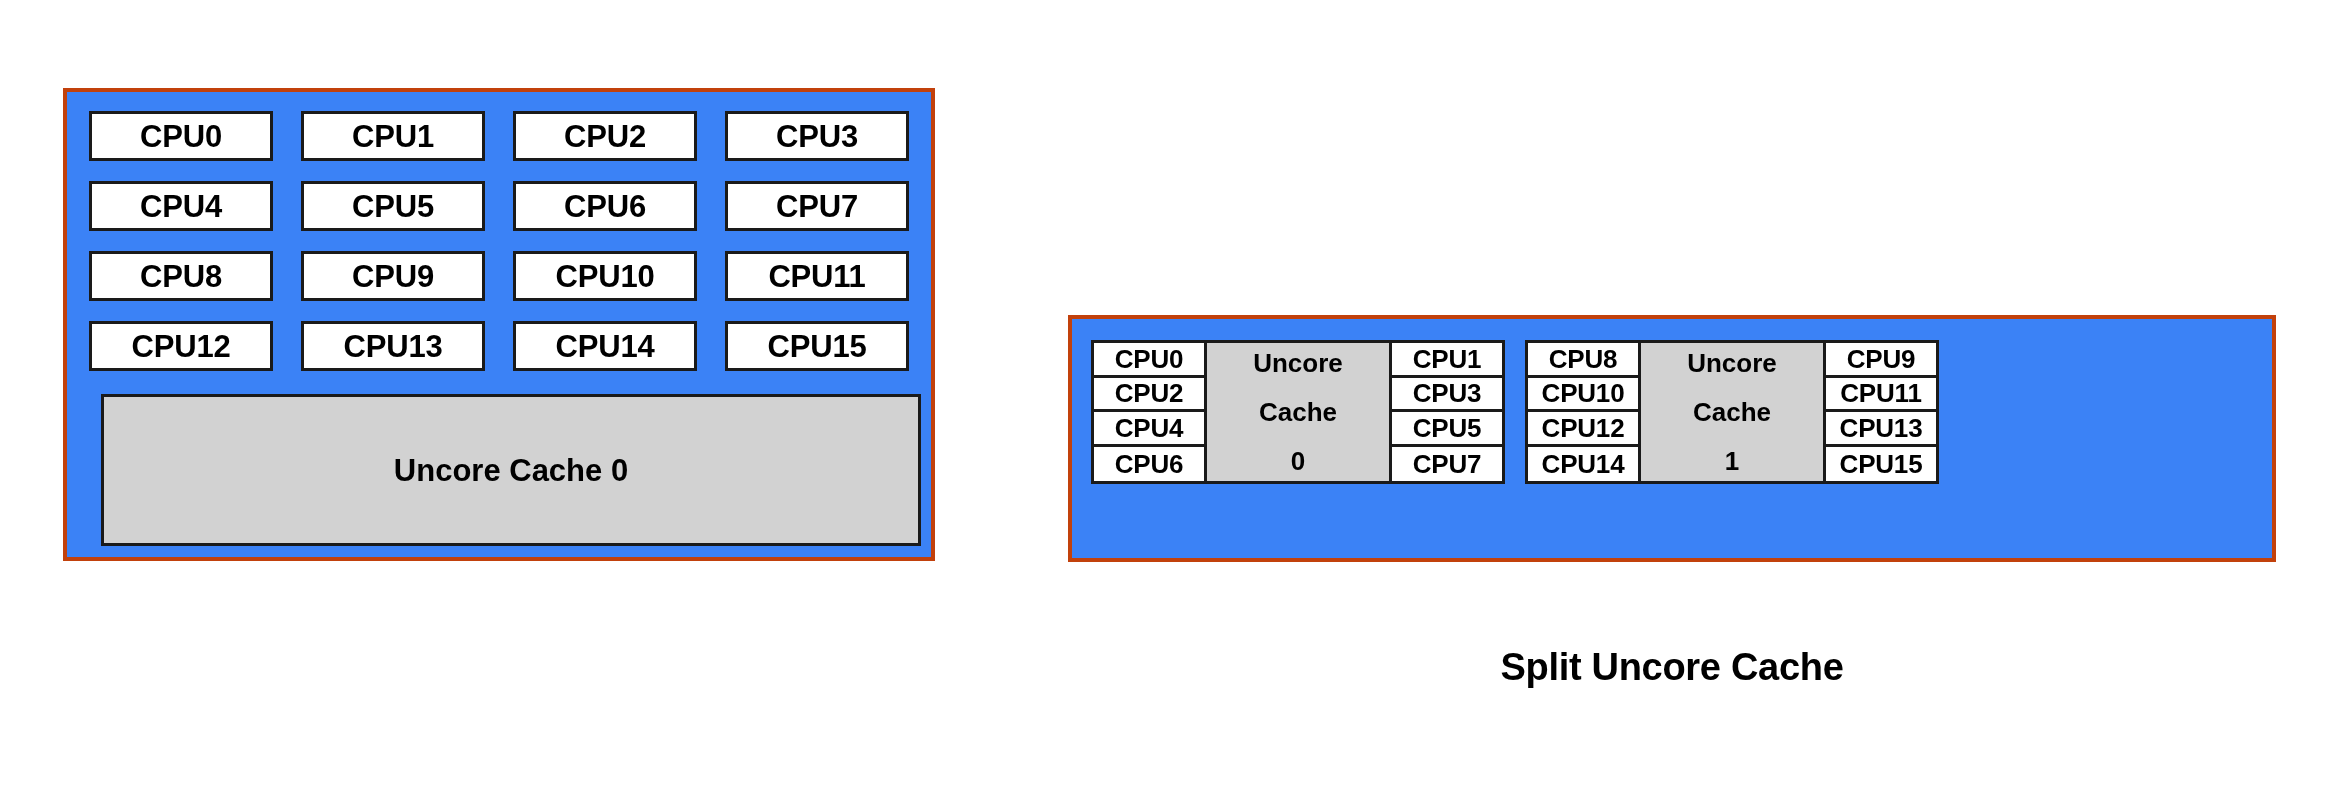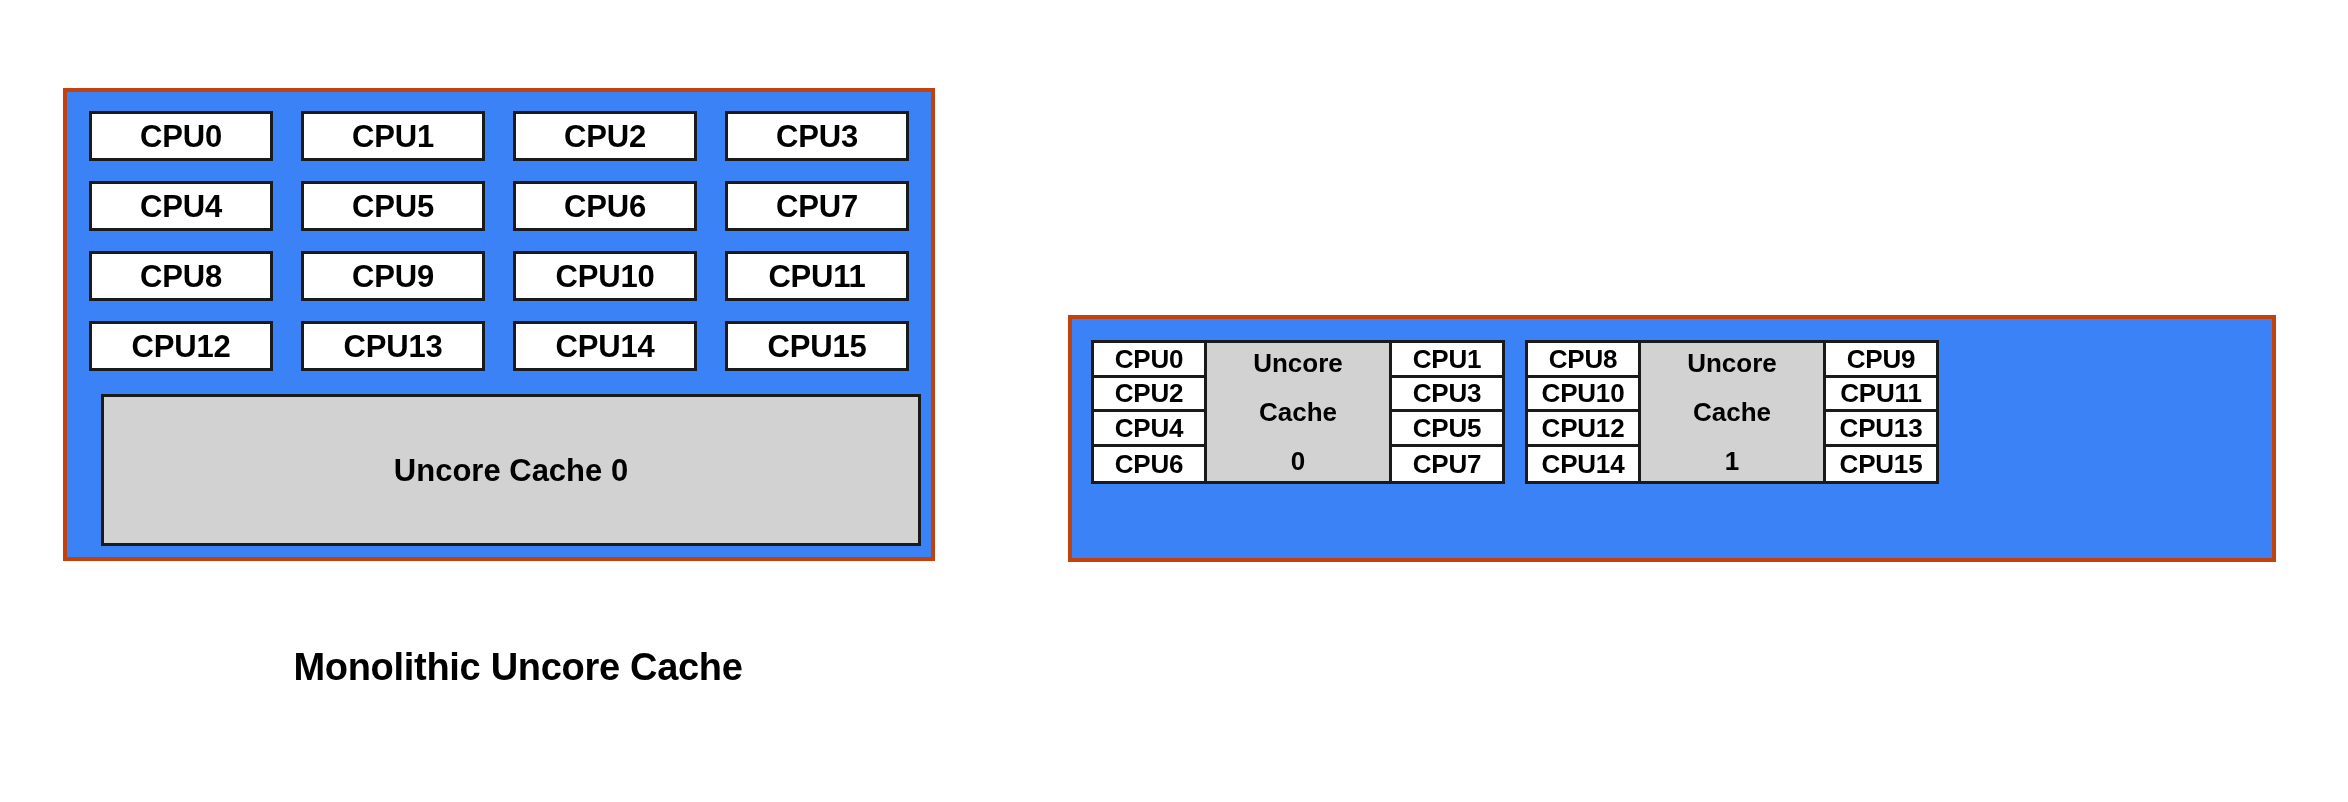--- a/index.html
+++ b/index.html
@@ -233,15 +233,15 @@
           <div class="cpu-cell">CPU9</div>
           <div class="cpu-cell">CPU11</div>
           <div class="cpu-cell">CPU13</div>
           <div class="cpu-cell">CPU15</div>
         </div>
       </div>
 
     </div>
   </div>
 
-  <div class="caption" id="caption-monolithic">Monolithic Uncore Cache</div>
+  <div class="caption" id="caption-split">Split Uncore Cache</div>
 
 </div>
 
 </body></html>

